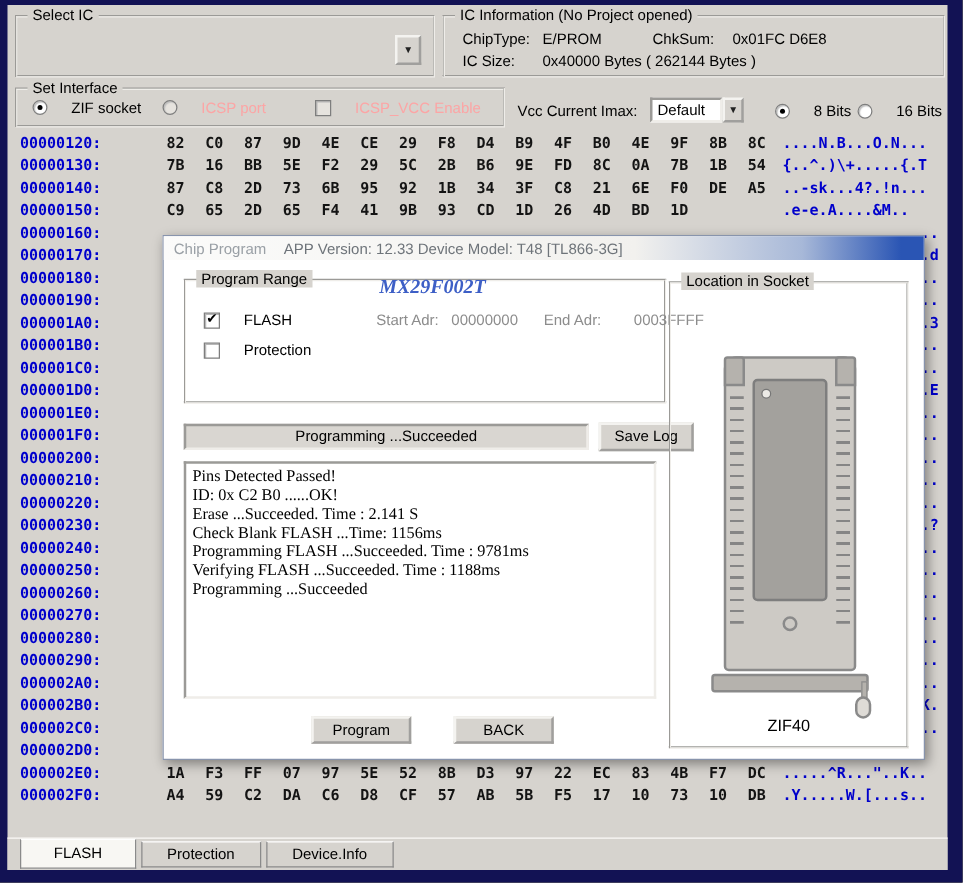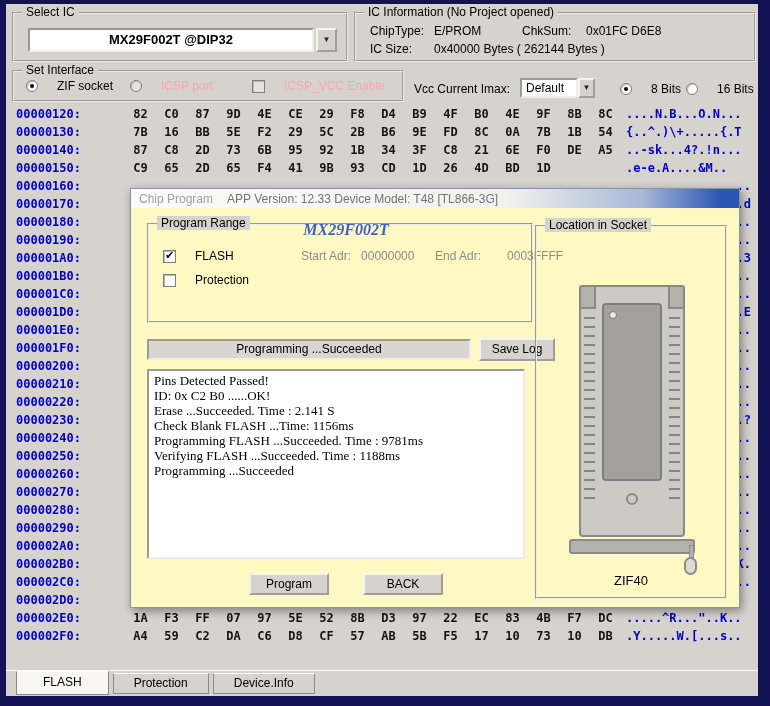--- a/index.html
+++ b/index.html
@@ -37,21 +37,21 @@
   .hex-head .hcell { font-family:"Liberation Sans",sans-serif; font-weight:normal; background:#fcfbf8;
                      border:1px solid #a9a9a9; border-left:none; text-align:center; line-height:16px; }
   .hex-head .addr-h { text-align:left; padding-left:6px; }
   .hex-head .ascii-h { text-align:left; padding-left:5px; }
   .addr { color:#0000cc; padding-left:6px; }
   .byte { text-align:center; color:#141414; }
   .ascii { color:#0000cc; padding-left:5px; white-space:pre; overflow:hidden; }
   .ascii.tail { text-align:right; padding-right:6px; padding-left:0; }
 
   
-  .dialog { position:absolute; left:130px; top:188px; width:610px; height:420px; background:#fef9c3;
+  .dialog { position:absolute; left:130px; top:188px; width:610px; height:420px; background:#ffffff;
             border:1px solid #8894ac; box-shadow:2px 3px 9px rgba(0,0,0,.4); z-index:10; }
   .dlg-title { position:absolute; left:0; top:0; right:0; height:19px; display:flex; align-items:center;
                padding-left:8px; font-size:12px;
                background:linear-gradient(90deg,#fbfbfa 0%,#f2f1ee 62%,#a7b8d8 84%,#2a55b4 97%); }
   .dlg-t1 { color:#9aa0a6; margin-right:14px; }
   .dlg-t2 { color:#6e747a; }
   .chip-name { position:absolute; left:0; right:0; top:-4px; text-align:center; color:#3d5fc6;
                font-family:"Liberation Serif",serif; font-style:italic; font-weight:bold; font-size:16px;padding-left:12px; }
   .gray { color:#8c8c8c; }
   .progress { position:absolute; left:16px; top:150px; width:324px; height:21px; background:#d9d6d1;
@@ -89,21 +89,20 @@
   .tab.active { background:#f8f7f3; height:24px; line-height:21px; margin-top:0; padding:0 26px; }
 </style>
 </head>
 <body>
 
 <div class="screen">
   <div class="app"></div>
 
   <div class="group" style="left:12px;top:12px;width:336px;height:50px;">
     <span class="legend">Select IC</span>
-    <div class="field combo-val">MX29F002T @DIP32</div>
     <div class="dd-btn combo-dd">
       <span>▼</span>
     </div>
   </div>
 
   <div class="group" style="left:354px;top:12px;width:402px;height:50px;">
     <span class="legend">IC Information (No Project opened)</span>
     <span class="lbl" style="left:14px;top:10px;">ChipType:</span>
     <span class="lbl" style="left:78px;top:10px;">E/PROM</span>
     <span class="lbl" style="left:166px;top:10px;">ChkSum:</span>

